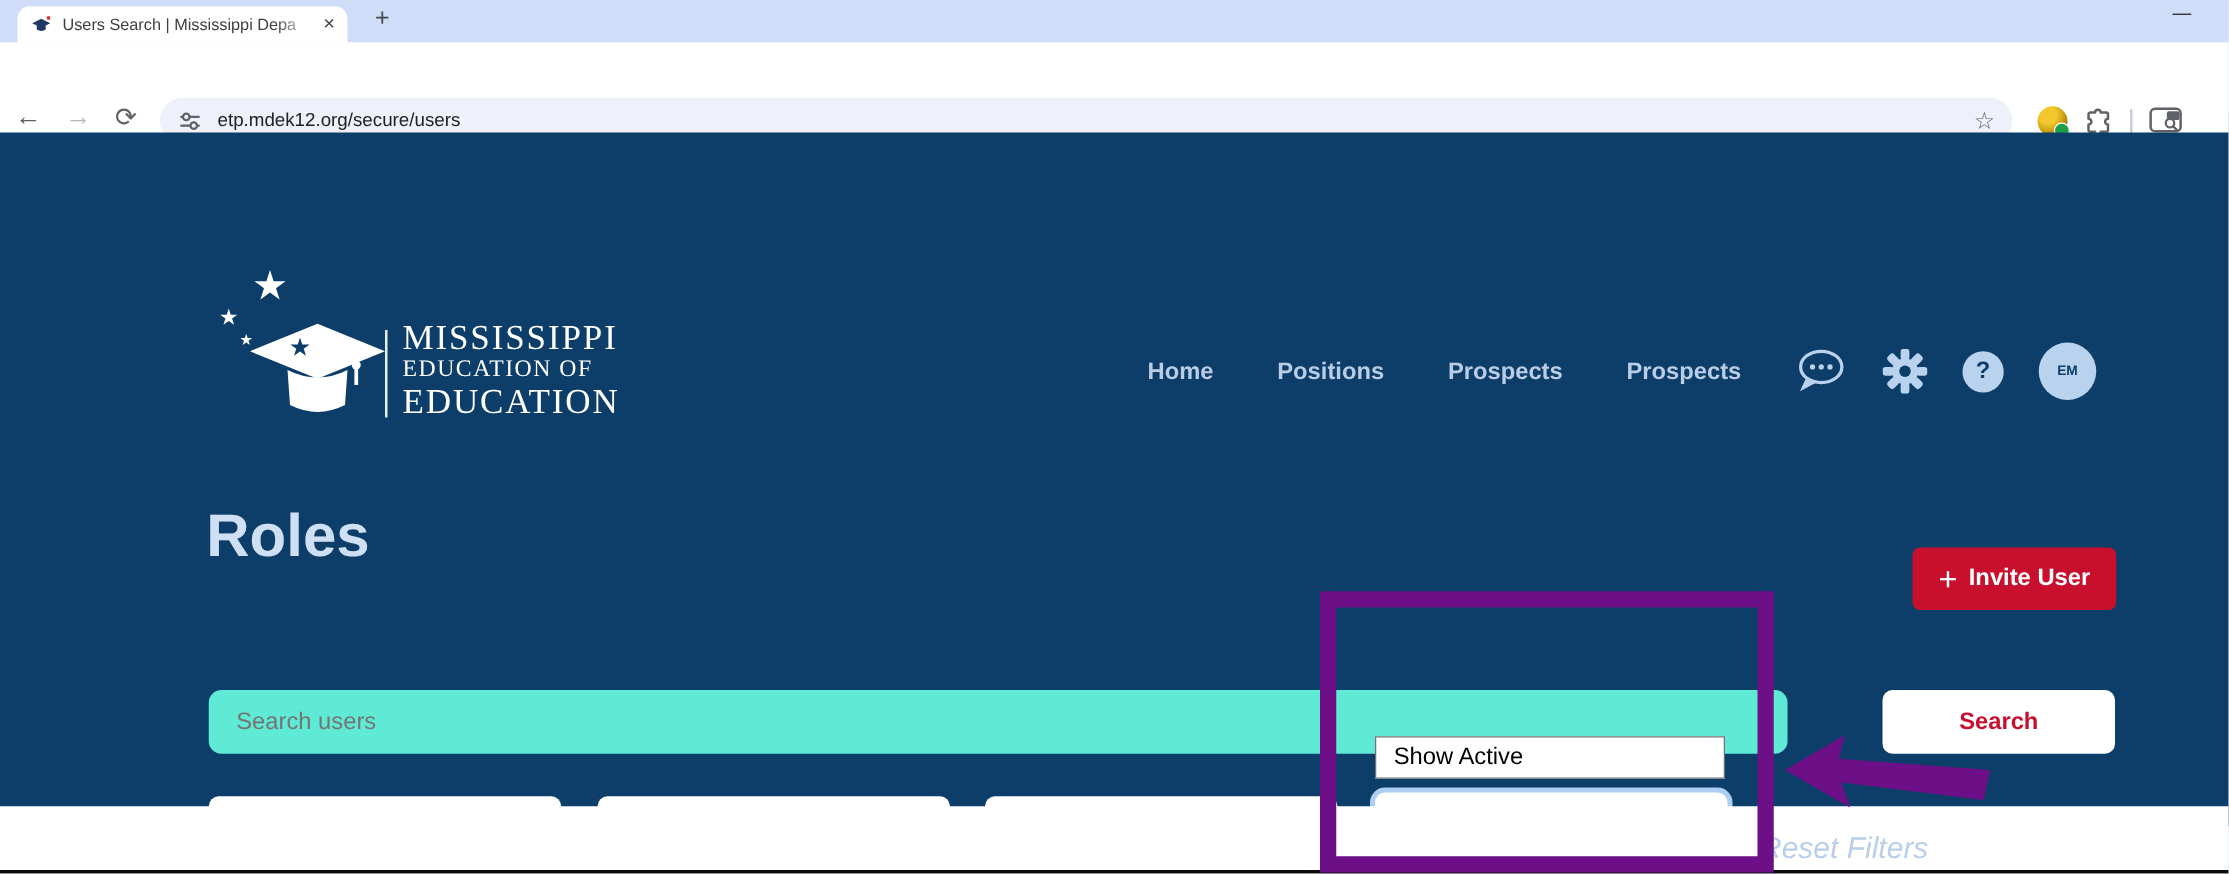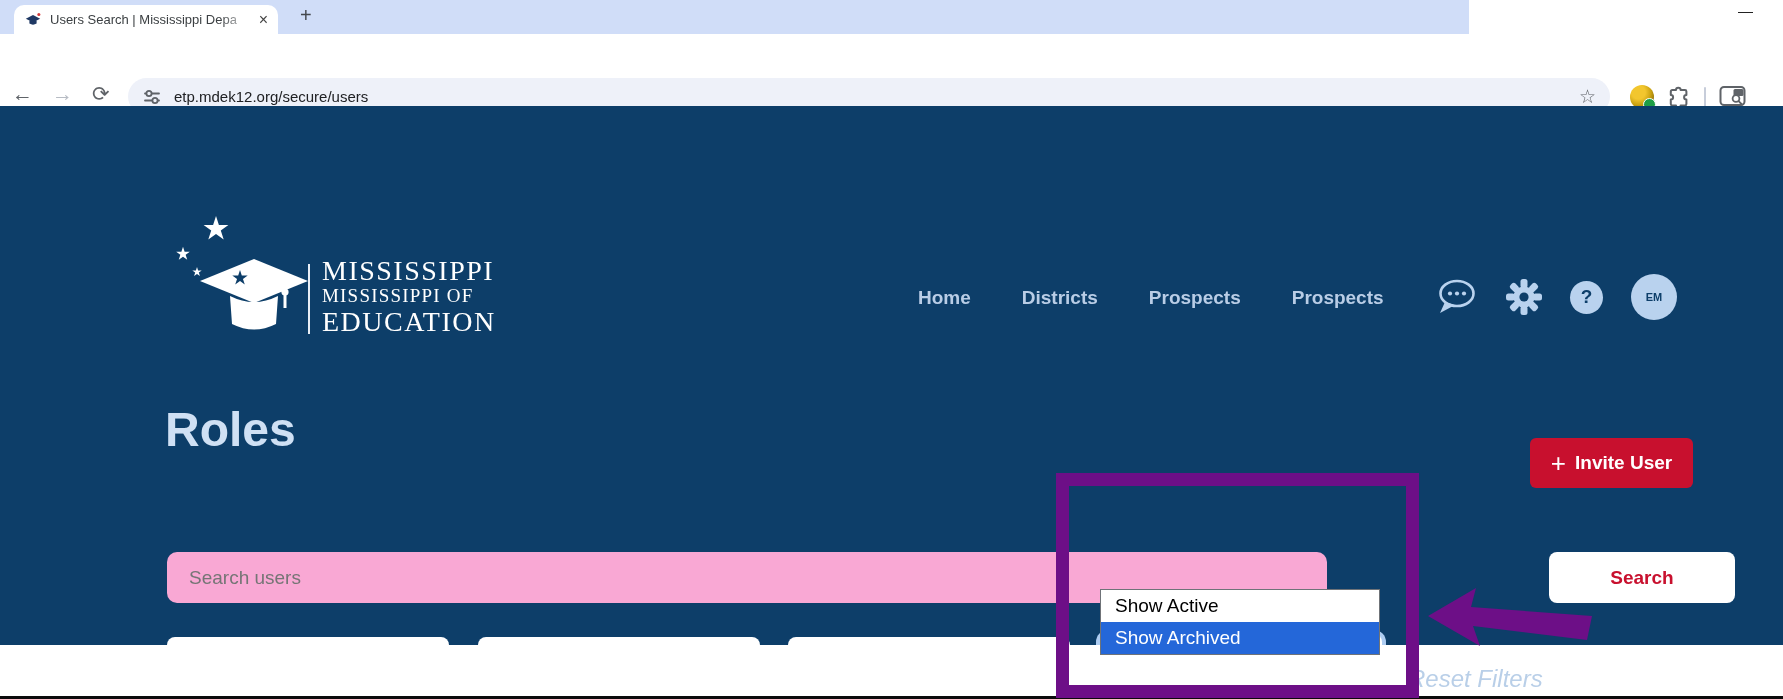--- a/index.html
+++ b/index.html
@@ -1,21 +1,21 @@
 <!DOCTYPE html>
 <html><head>
 <meta charset="utf-8">
 <style>
   * { box-sizing: border-box; margin: 0; padding: 0; }
   html,body { width:1783px; height:699px; }
   body { font-family:"Liberation Sans", sans-serif; overflow:hidden; }
   .screen { position:relative; width:1783px; height:699px; background:#fff; overflow:hidden; }
 
   
-  .tabstrip { position:absolute; left:0; top:0; width:1469px; height:34px; background:#d0ddf8; }
+  .tabstrip { position:absolute; left:0; top:0; width:1783px; height:34px; background:#d0ddf8; }
   .tab { position:absolute; left:14px; top:5px; width:264px; height:29px; background:#fff;
          border-radius:10px 10px 0 0; display:flex; align-items:center; padding:0 10px; gap:8px; }
   .tab-title { font-size:13px; color:#3c4043; white-space:nowrap; overflow:hidden; flex:1;
                -webkit-mask-image:linear-gradient(90deg,#000 85%,transparent); }
   .tab-close { font-size:16px; color:#444; line-height:1; cursor:pointer; }
   .newtab { position:absolute; left:300px; top:4px; font-size:20px; color:#45484d; }
   .win-min { position:absolute; left:1738px; top:2px; font-size:15px; color:#222; }
 
   .toolbar { position:absolute; left:0; top:34px; width:1783px; height:56px; background:#fff;
              display:block; }
@@ -54,25 +54,25 @@
 
   .page-title { position:absolute; left:165px; top:296px; font-size:48px; font-weight:bold; color:#cfe0f4; }
   .page-subtitle { position:absolute; left:167px; top:372px; font-size:20px; color:#c2d4ea; }
 
   .invite-btn { position:absolute; left:1530px; top:332px; width:163px; height:50px; background:#c8102e;
                 border-radius:6px; display:flex; align-items:center; justify-content:center; gap:9px;
                 color:#fff; cursor:pointer; }
   .invite-plus { font-size:26px; font-weight:normal; line-height:1; }
   .invite-label { font-size:19px; font-weight:bold; }
 
-  .search-input { position:absolute; left:167px; top:446px; width:1160px; height:51px; border:none;
-                  border-radius:10px; background:#f9a8d4; padding:0 22px; font-size:19px; color:#333;
+  .search-input { position:absolute; left:167px; top:446px; width:1263px; height:51px; border:none;
+                  border-radius:10px; background:#5eead4; padding:0 22px; font-size:19px; color:#333;
                   font-family:"Liberation Sans", sans-serif; }
   .search-input::placeholder { color:#757575; }
-  .search-btn { position:absolute; left:1549px; top:446px; width:186px; height:51px; background:#fff;
+  .search-btn { position:absolute; left:1506px; top:446px; width:186px; height:51px; background:#fff;
                 border-radius:8px; display:flex; align-items:center; justify-content:center;
                 color:#c8102e; font-size:19px; font-weight:bold; cursor:pointer;text-align:center; }
 
   .select-box { position:absolute; top:531px; width:282px; height:52px; background:#fff; border-radius:8px;
                 display:flex; align-items:center; justify-content:space-between; padding:0 18px 0 18px;
                 cursor:pointer; }
   .select-label { font-size:18px; color:#15233f; font-weight:500; }
   .sel-district { left:167px; } .sel-location { left:478px; } .sel-role { left:788px; }
   .sel-status { left:1100px; top:528px; height:51px; box-shadow:0 0 0 4px #aecdf2; }
   .sel-status .select-label { color:#111; font-weight:400; font-size:19px; }
@@ -169,27 +169,27 @@
           <polygon points="0,-13 2.9,-4 12.4,-4 4.8,1.5 7.7,10.5 0,5 -7.7,10.5 -4.8,1.5 -12.4,-4 -2.9,-4" fill="#0d3e69"></polygon>
         </g>
         <line x1="86" y1="69" x2="117" y2="79" stroke="#fff" stroke-width="3"></line>
         <circle cx="117" cy="80" r="3.6" fill="#fff"></circle>
         <line x1="117" y1="80" x2="117" y2="96" stroke="#fff" stroke-width="3"></line>
       </svg>
     </div>
     <div class="logo-divider"></div>
     <div class="logo-text">
       <div class="logo-l1">MISSISSIPPI</div>
-      <div class="logo-l2">MISSISSIPPI OF</div>
+      <div class="logo-l2">EDUCATION OF</div>
       <div class="logo-l3">EDUCATION</div>
     </div>
 
     <div class="topnav">
       <span class="nav-item">Home</span>
-      <span class="nav-item">Districts</span>
+      <span class="nav-item">Positions</span>
       <span class="nav-item">Prospects</span>
       <span class="nav-item">Prospects</span>
     </div>
 
     <div class="hdr-icons">
       <span style="display:flex;">
         <svg width="42" height="38" viewBox="0 0 42 38">
           <ellipse cx="21" cy="15.5" rx="16.5" ry="12.5" fill="none" stroke="#b9d2ee" stroke-width="2.6"></ellipse>
           <polygon points="9,24 4,35 19,27" fill="#b9d2ee"></polygon>
           <circle cx="14" cy="15.5" r="2.1" fill="#b9d2ee"></circle>
@@ -252,21 +252,20 @@
       <svg width="16" height="9" viewBox="0 0 16 9">
         <polyline points="1.5,1 8,7.5 14.5,1" fill="none" stroke="#3a3a3a" stroke-width="2" stroke-linecap="round"></polyline>
       </svg>
     </div>
 
     <div class="reset-link">Reset Filters</div>
   </div>
 
   <div class="dropdown-list">
     <div class="dd-option">Show Active</div>
-    <div class="dd-option highlighted">Show Archived</div>
   </div>
 
   <div class="bottom-white"></div>
   <div class="bottom-line"></div>
 
   <div class="anno-rect"></div>
   <svg class="anno-arrow" width="170" height="70" viewBox="0 0 170 70">
     <polygon points="4,32 52,4 47,23 168,32 163,56 49,42 56,62" fill="#6d0f87"></polygon>
   </svg>
 

